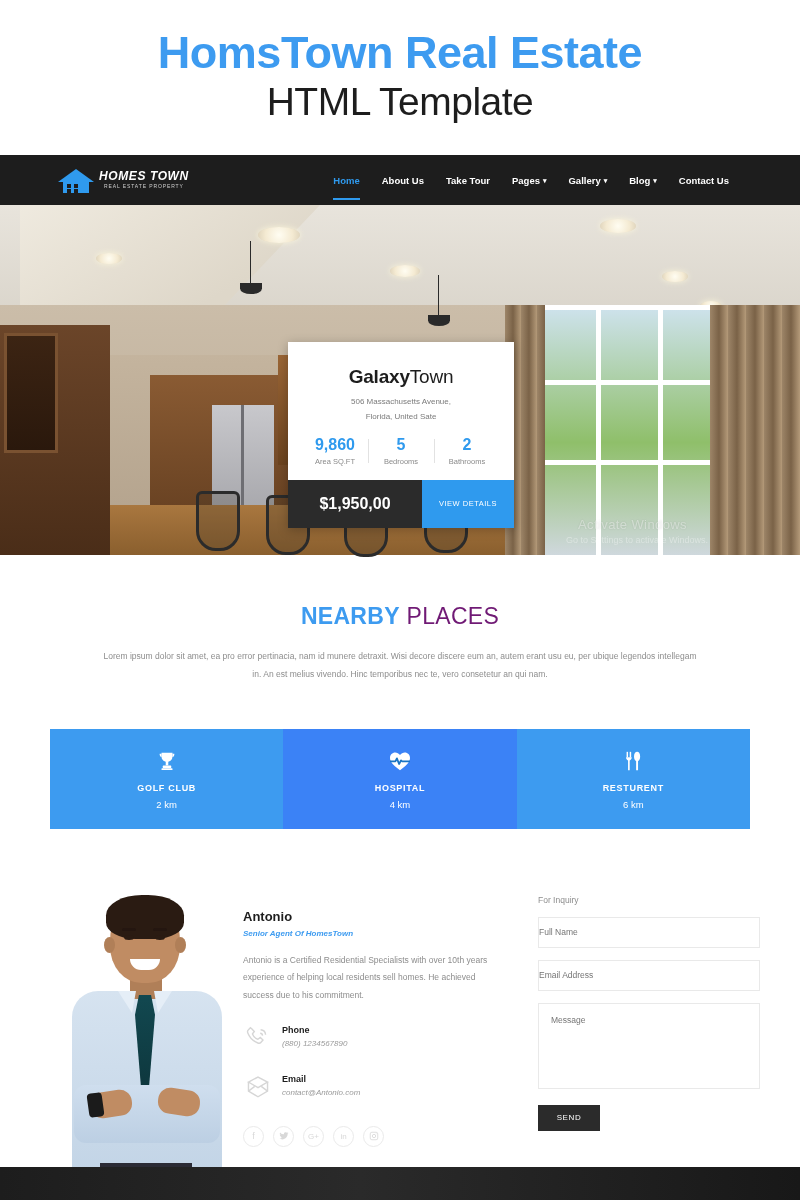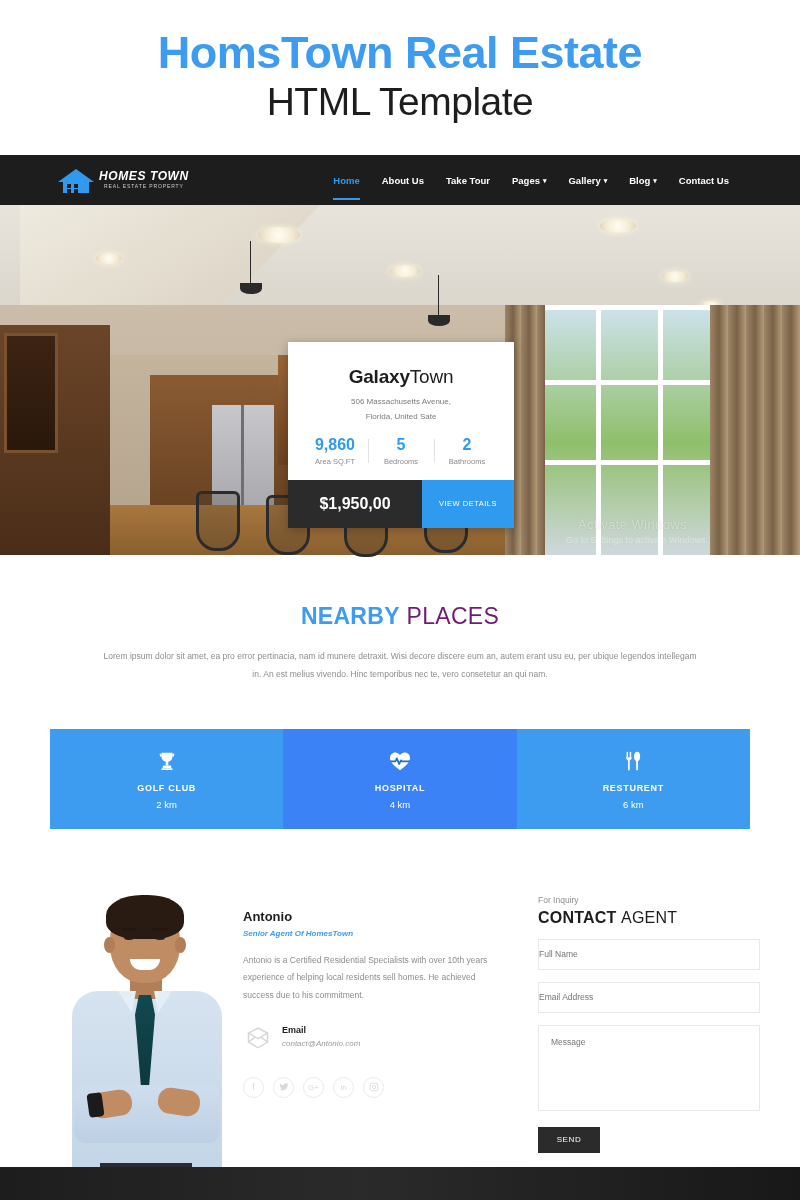--- a/index.html
+++ b/index.html
@@ -383,20 +383,32 @@
       <div class="ap-hand1"></div>
       <div class="ap-watch"></div>
       <div class="ap-belt"></div>
     </div>
 
     <div class="agent-info">
       <div class="agent-name">Antonio</div>
       <div class="agent-role">Senior Agent Of HomesTown</div>
       <div class="agent-bio">Antonio is a Certified Residential Specialists with over 10th years experience of helping local residents sell homes. He achieved success due to his commitment.</div>
 
+      <div class="contact-row">
+        <div class="contact-ic">
+          <svg width="26" height="26" viewBox="0 0 24 24" fill="none" stroke="#d6d6d6" stroke-width="1.3">
+              <path d="M6.2 3.5 8.6 6 6.9 8.2c.9 2.4 2.6 4.1 5 5l2.2-1.7 2.5 2.4-2 2.3c-.6.7-1.7.8-2.7.4-4.4-1.7-7.6-5-9.3-9.3-.4-1-.3-2.1.4-2.7l2-2.1z"></path>
+              <path d="M14.4 4.4a5 5 0 0 1 4.6 4.6M14 7.6a2.4 2.4 0 0 1 2.2 2.2"></path>
+            </svg>
+        </div>
+        <div>
+          <div class="contact-lbl">Phone</div>
+          <div class="contact-val">(880) 1234567890</div>
+        </div>
+      </div>
 
       <div class="contact-row">
         <div class="contact-ic">
           <svg width="26" height="26" viewBox="0 0 24 24" fill="none" stroke="#d6d6d6" stroke-width="1.3">
               <path d="M3.2 7.4 12 2.8l8.8 4.6-8.8 5.2z"></path>
               <path d="M3.2 7.4v8.4L12 21l8.8-5.2V7.4"></path>
               <path d="M3.2 15.8 9 11.4M20.8 15.8 15 11.4"></path>
             </svg>
         </div>
         <div>
@@ -419,24 +431,20 @@
               <rect x="3" y="3" width="18" height="18" rx="4"></rect>
               <circle cx="12" cy="12" r="4"></circle>
               <circle cx="17.2" cy="6.8" r="1.1" fill="#d8d8d8" stroke="none"></circle>
             </svg>
         </div>
       </div>
     </div>
 
     <div class="form-col">
       <div class="form-eyebrow">For Inquiry</div>
-      <div class="form-title">
-        <b>CONTACT</b>
-        <span>AGENT</span>
-      </div>
       <input class="fld" type="text" placeholder="Full Name" style="">
       <input class="fld" type="text" placeholder="Email Address" style="">
       <textarea class="fld-area" placeholder="Message" style=""></textarea>
       <button class="send-btn">SEND</button>
     </div>
   </div>
 
   <div class="footer-band"></div>
 </div>
 

